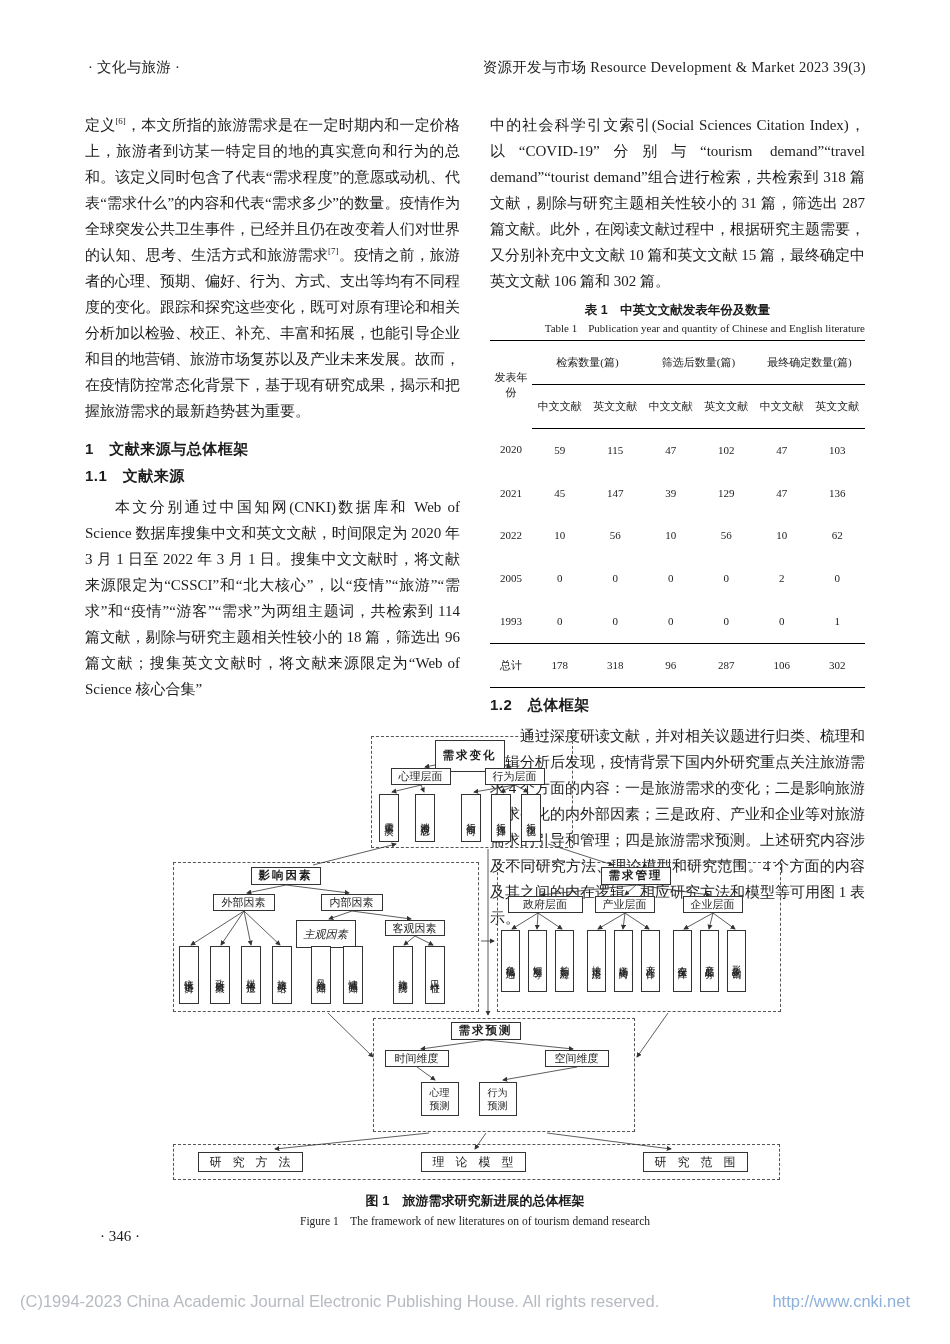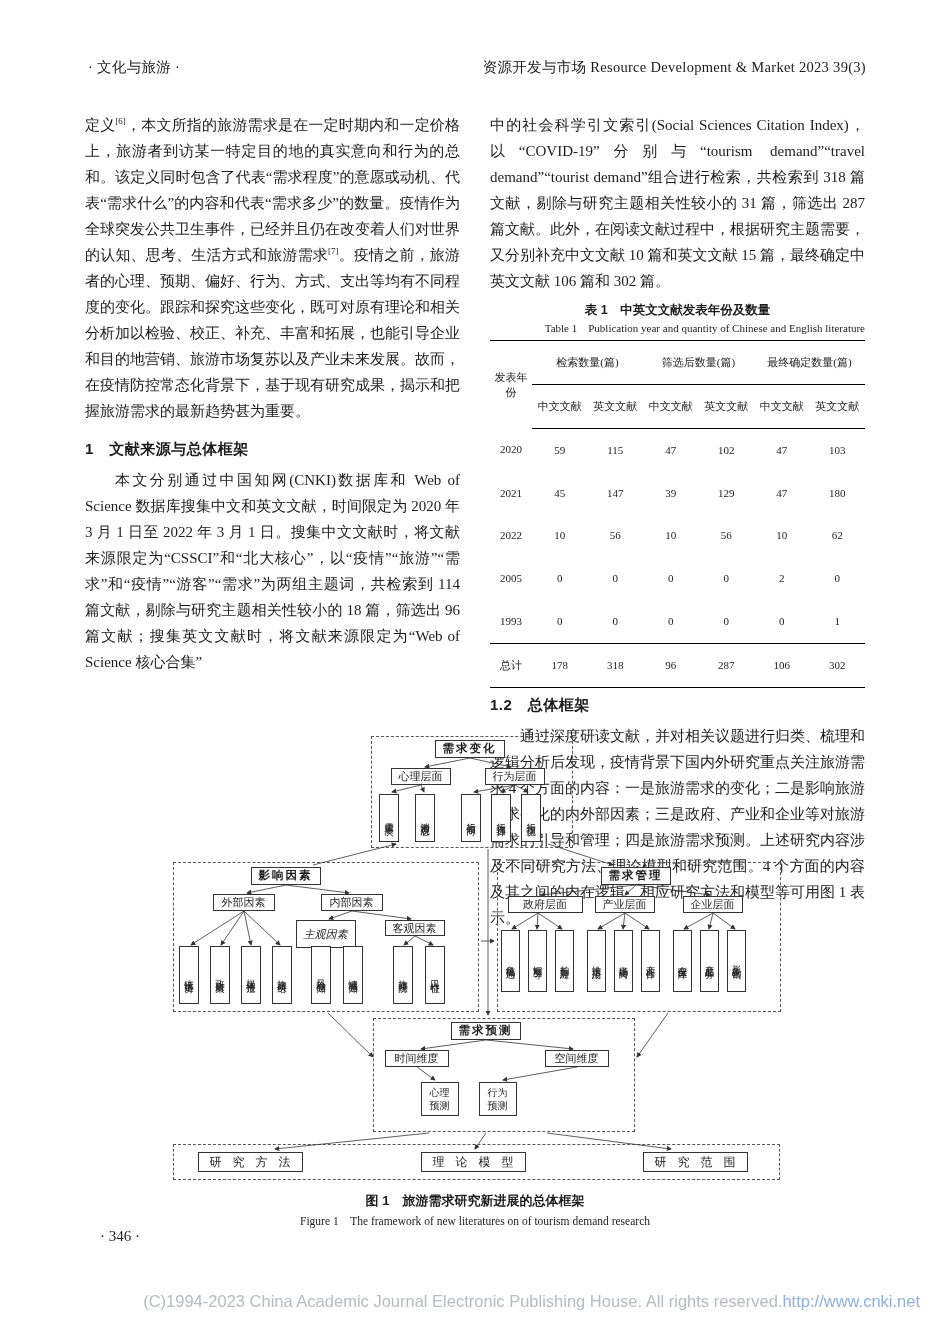--- a/index.html
+++ b/index.html
@@ -77,41 +77,42 @@
   svg.arrows { position:absolute; inset:0; z-index:1; }
   svg.arrows line { stroke:#333; stroke-width:0.8; }
 
   .fig-caption-zh { text-align:center; font-size:13px; font-weight:bold;
     font-family:"Liberation Sans","DejaVu Sans",sans-serif; margin-top:8px; }
   .fig-caption-en { text-align:center; font-size:11.5px; margin-top:4px; }
 
   
   .page-number { position:absolute; top:1228px; left:100px; font-size:15px; }
   .footer {
-    position:absolute; top:1292px; left:30px; width:890px;
-    display:flex; justify-content:flex-end;
+    position:absolute; top:1292px; left:20px; width:890px;
+    display:flex; justify-content:space-between;
     font-family:"Liberation Sans","DejaVu Sans",sans-serif;
     font-size:16.5px; color:#b6bbc1;
   }
   .footer a { color:#8fb0da; text-decoration:none; }
 </style>
 </head>
 <body>
 
 <div class="page">
 
   <div class="header">
     <span>· 文化与旅游 ·</span>
     <span>资源开发与市场 Resource Development &amp; Market 2023 39(3)</span>
   </div>
 
   <div class="columns">
     <div class="col">
       <p class="body-text"><span>定义</span><sup>[6]</sup><span>，本文所指的旅游需求是在一定时期内和一定价格上，旅游者到访某一特定目的地的真实意向和行为的总和。该定义同时包含了代表“需求程度”的意愿或动机、代表“需求什么”的内容和代表“需求多少”的数量。疫情作为全球突发公共卫生事件，已经并且仍在改变着人们对世界的认知、思考、生活方式和旅游需求</span><sup>[7]</sup><span>。疫情之前，旅游者的心理、预期、偏好、行为、方式、支出等均有不同程度的变化。跟踪和探究这些变化，既可对原有理论和相关分析加以检验、校正、补充、丰富和拓展，也能引导企业和目的地营销、旅游市场复苏以及产业未来发展。故而，在疫情防控常态化背景下，基于现有研究成果，揭示和把握旅游需求的最新趋势甚为重要。</span></p>
       <h2>1　文献来源与总体框架</h2>
+      <h3>1.1　文献来源</h3>
       <p class="body-text indent">本文分别通过中国知网(CNKI)数据库和 Web of Science 数据库搜集中文和英文文献，时间限定为 2020 年 3 月 1 日至 2022 年 3 月 1 日。搜集中文文献时，将文献来源限定为“CSSCI”和“北大核心”，以“疫情”“旅游”“需求”和“疫情”“游客”“需求”为两组主题词，共检索到 114 篇文献，剔除与研究主题相关性较小的 18 篇，筛选出 96 篇文献；搜集英文文献时，将文献来源限定为“Web of Science 核心合集”</p>
     </div>
 
     <div class="col">
       <p class="body-text">中的社会科学引文索引(Social Sciences Citation Index)，以“COVID-19”分别与“tourism demand”“travel demand”“tourist demand”组合进行检索，共检索到 318 篇文献，剔除与研究主题相关性较小的 31 篇，筛选出 287 篇文献。此外，在阅读文献过程中，根据研究主题需要，又分别补充中文文献 10 篇和英文文献 15 篇，最终确定中英文文献 106 篇和 302 篇。</p>
 
       <div class="tbl-caption-zh">表 1　中英文文献发表年份及数量</div>
       <div class="tbl-caption-en">Table 1　Publication year and quantity of Chinese and English literature</div>
 
       <table class="data-table">
@@ -141,21 +142,21 @@
             <td>47</td>
             <td>103</td>
           </tr>
           <tr>
             <td>2021</td>
             <td>45</td>
             <td>147</td>
             <td>39</td>
             <td>129</td>
             <td>47</td>
-            <td>180</td>
+            <td>136</td>
           </tr>
           <tr>
             <td>2022</td>
             <td>10</td>
             <td>56</td>
             <td>10</td>
             <td>56</td>
             <td>10</td>
             <td>62</td>
           </tr>
@@ -243,21 +244,21 @@
         <line x1="325" y1="113" x2="325" y2="279" marker-end="url(#ah)"></line>
         <line x1="318" y1="205" x2="331" y2="205" marker-end="url(#ah)"></line>
         <line x1="165" y1="277" x2="210" y2="321" marker-end="url(#ah)"></line>
         <line x1="505" y1="277" x2="474" y2="321" marker-end="url(#ah)"></line>
         <line x1="266" y1="397" x2="112" y2="413" marker-end="url(#ah)"></line>
         <line x1="323" y1="397" x2="312" y2="413" marker-end="url(#ah)"></line>
         <line x1="384" y1="397" x2="508" y2="413" marker-end="url(#ah)"></line>
       </svg>
 
       <div class="grp-box" style="left:208px;top:0;width:202px;height:112px;"></div>
-      <div class="dbox title-box" style="left:272px;top:4px;width:70px;height:18px;">需求变化</div>
+      <div class="dbox title-box" style="left:272px;top:4px;width:70px;height:32px;">需求变化</div>
       <div class="dbox" style="left:228px;top:32px;width:60px;height:17px;">心理层面</div>
       <div class="dbox" style="left:322px;top:32px;width:60px;height:17px;">行为层面</div>
       <div class="vbox" style="left:216px;top:58px;width:20px;height:48px;">需求层次</div>
       <div class="vbox" style="left:252px;top:58px;width:20px;height:48px;">消费观念</div>
       <div class="vbox" style="left:298px;top:58px;width:20px;height:48px;">行为倾向</div>
       <div class="vbox" style="left:328px;top:58px;width:20px;height:48px;">行为选择</div>
       <div class="vbox" style="left:358px;top:58px;width:20px;height:48px;">行为演化</div>
 
       <div class="grp-box" style="left:10px;top:126px;width:306px;height:150px;"></div>
       <div class="dbox title-box" style="left:88px;top:131px;width:70px;height:18px;">影响因素</div>

